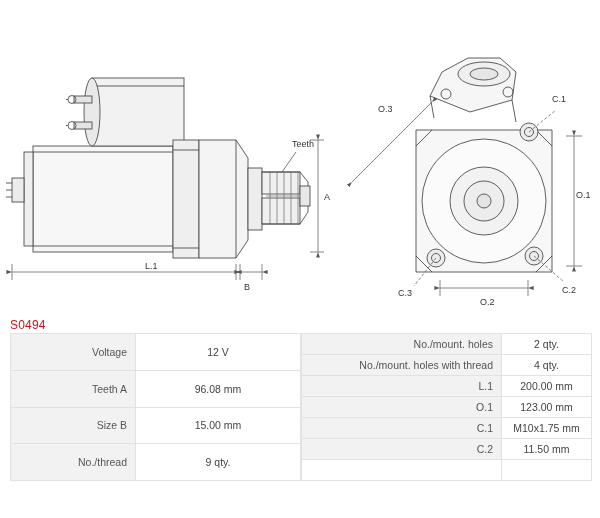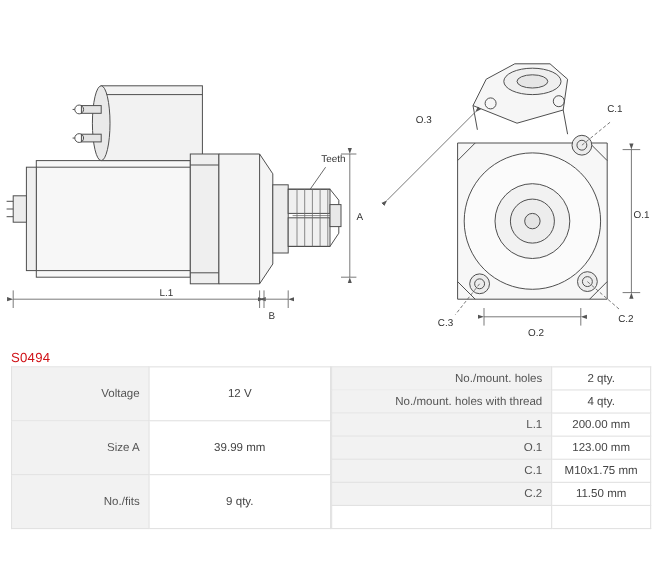--- a/index.html
+++ b/index.html
@@ -251,25 +251,29 @@
       <colgroup>
           <col class="c1">
           <col class="c2">
         </colgroup>
       <tbody>
         <tr>
           <td class="lbl">Voltage</td>
           <td class="val">12 V</td>
         </tr>
         <tr>
-          <td class="lbl">Size A</td>
-          <td class="val">39.99 mm</td>
-        </tr>
-        <tr>
-          <td class="lbl">No./fits</td>
+          <td class="lbl">Teeth A</td>
+          <td class="val">96.08 mm</td>
+        </tr>
+        <tr>
+          <td class="lbl">Size B</td>
+          <td class="val">15.00 mm</td>
+        </tr>
+        <tr>
+          <td class="lbl">No./thread</td>
           <td class="val">9 qty.</td>
         </tr>
       </tbody>
     </table>
 
     <table class="spec spec-right">
       <colgroup>
           <col class="c1">
           <col class="c2">
         </colgroup>

